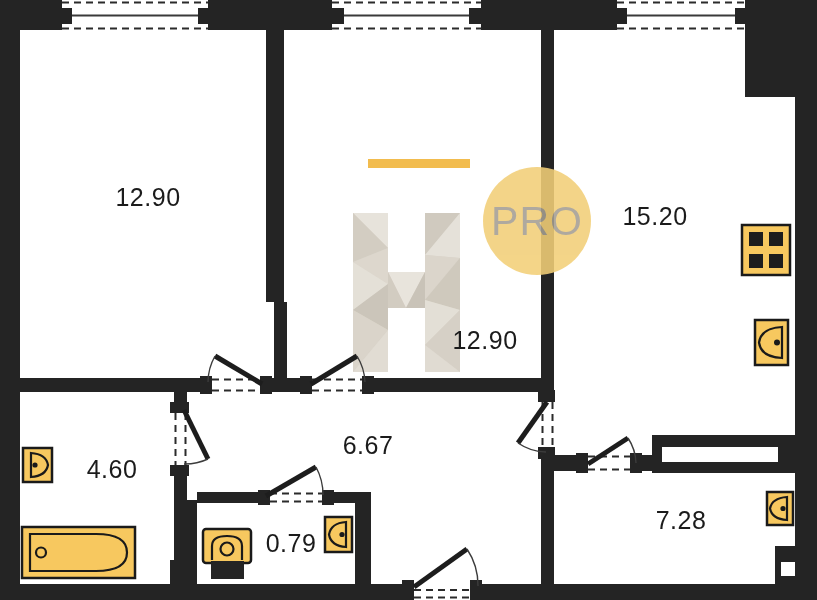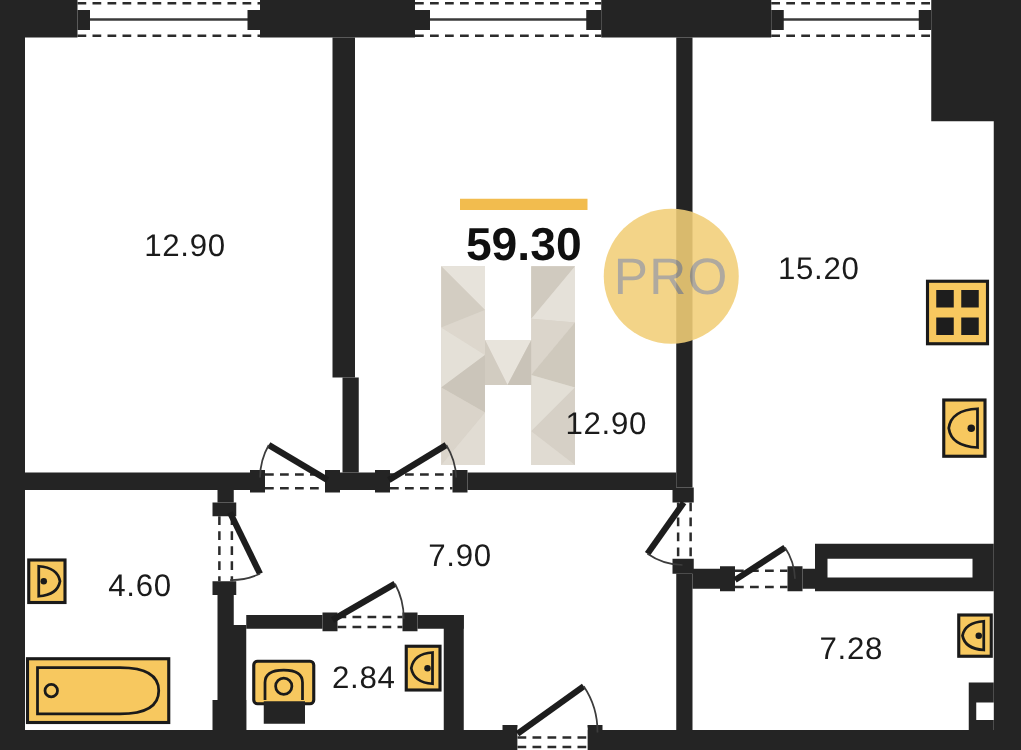--- a/index.html
+++ b/index.html
@@ -215,23 +215,22 @@
       <rect class="fix" x="767" y="492" width="26" height="33"></rect>
       <path class="fixline" d="M787,497 L787,520 Q772,519 770,508.5 Q772,498 787,497 Z"></path>
       <circle cx="783" cy="508.5" r="2.6" fill="#1a1a1a"></circle>
     </g>
   </svg>
 
   <div class="room-label" style="left:148px;top:197px">12.90</div>
   <div class="room-label" style="left:485px;top:340px">12.90</div>
   <div class="room-label" style="left:655px;top:216px">15.20</div>
   <div class="room-label" style="left:112px;top:469px">4.60</div>
-  <div class="room-label" style="left:368px;top:445px">7.90</div>
-  <div class="room-label" style="left:291px;top:543px">2.84</div>
+  <div class="room-label" style="left:368px;top:445px">6.67</div>
+  <div class="room-label" style="left:291px;top:543px">0.79</div>
   <div class="room-label" style="left:681px;top:520px">7.28</div>
 
   <div class="total-bar"></div>
-  <div class="total-value">59.30</div>
 
   <div class="pro-badge">
     <span>PRO</span>
   </div>
 </div>
 
 </body></html>

